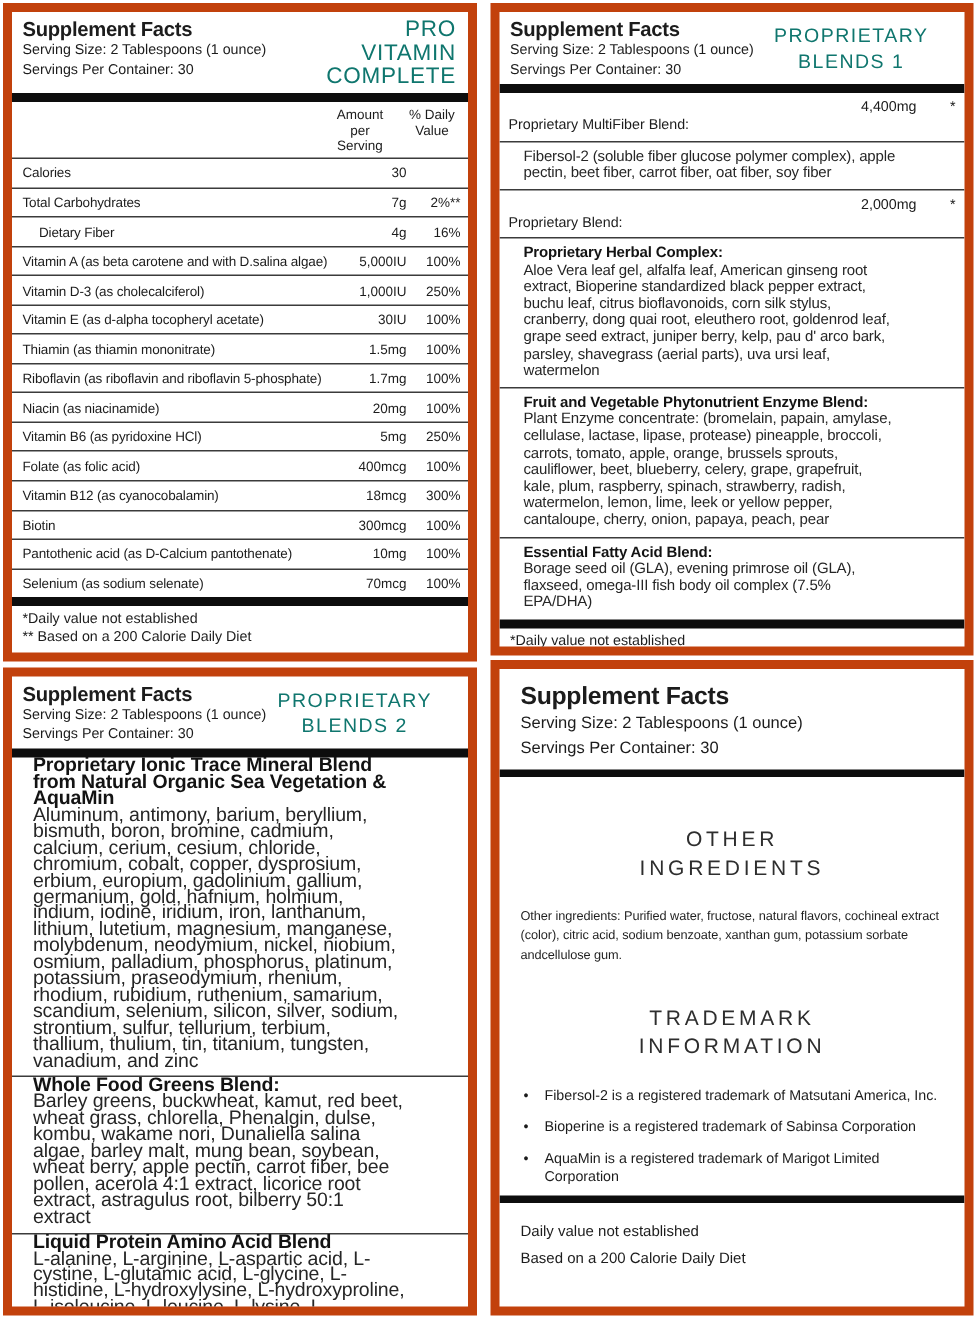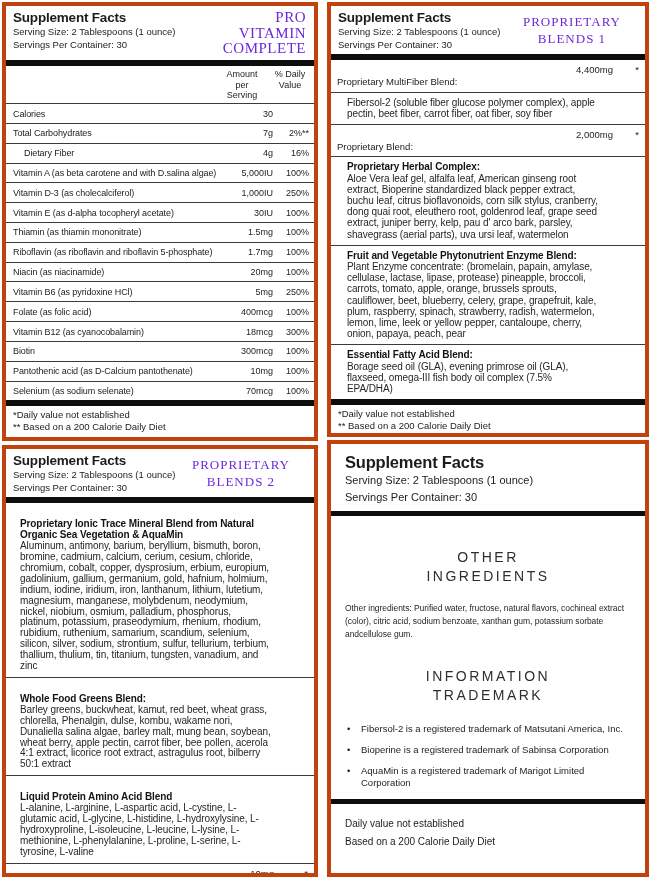--- a/index.html
+++ b/index.html
@@ -1,33 +1,33 @@
 <!DOCTYPE html>
 <html><head>
 <meta charset="utf-8">
 <style>
   html,body{margin:0;padding:0;}
   body{
     width:651px;height:879px;position:relative;background:#ffffff;overflow:hidden;
     font-family:"Liberation Sans","DejaVu Sans",sans-serif;color:#1c1c1c;
   }
   .panel{
-    position:absolute;box-sizing:border-box;border:4px solid #c2410c;background:#fff;
+    position:absolute;box-sizing:border-box;border:6px solid #c2410c;background:#fff;
     display:flex;flex-direction:column;overflow:hidden;
   }
   #panel-tl{left:2px;top:2px;width:316px;height:439px;}
   #panel-tr{left:327px;top:2px;width:322px;height:435px;}
   #panel-bl{left:2px;top:445px;width:316px;height:432px;}
   #panel-br{left:327px;top:440px;width:322px;height:437px;}
 
   .hbar{height:6px;background:#0d0d0d;flex:none;}
   .hdr{display:flex;justify-content:space-between;padding:4px 8px 3px 7px;flex:none;}
   .sf-title{font-size:13.5px;font-weight:bold;letter-spacing:-0.2px;line-height:1.2;}
   .serving{font-size:9.5px;line-height:1.32;}
-  .brand{color:#6d28d9;font-family:Liberation Serif, serif;}
+  .brand{color:#0f766e;}
   .brand-right div{font-size:15px;line-height:1.04;letter-spacing:.5px;text-align:right;font-weight:400;}
   .brand-center{align-self:center;padding-right:16px;}
   .brand-center div{font-size:13px;line-height:1.3;letter-spacing:1px;text-align:center;font-weight:400;}
 
   
   .colhead{display:flex;justify-content:flex-end;align-items:flex-start;gap:6px;padding:3px 5px 2px;flex:none;}
   .amt-head{width:46px;text-align:center;font-size:9px;line-height:1.2;}
   .dv-head{width:38px;text-align:center;font-size:9px;line-height:1.2;}
   .rows{flex:1;display:flex;flex-direction:column;}
   .row{flex:1;display:flex;align-items:center;border-top:1px solid #3b3b3b;padding:0 5px 0 7px;}
@@ -41,21 +41,21 @@
   
   .bsections{display:flex;flex-direction:column;}
   #panel-tr .bsections{flex:1;}
   .bsections>div+div{border-top:1px solid #3b3b3b;}
   .brow{display:flex;align-items:flex-start;padding:4px 6px;font-size:9.5px;line-height:1.2;}
   .brow .lbl{flex:1;margin-top:12px;}
   .brow .amt{width:72px;text-align:right;flex:none;}
   .brow .dv{width:26px;text-align:right;flex:none;}
   .bsub,.bsec{padding:4px 46px 5px 16px;font-size:10px;line-height:11.2px;letter-spacing:-.1px;color:#262626;}
   .bhead{font-weight:bold;color:#131313;}
-  #panel-bl .bsub,#panel-bl .bsec{padding:16px 42px 5px 14px;font-size:10px;line-height:10.9px;}
+  #panel-bl .bsub,#panel-bl .bsec{padding:0 42px 5px 14px;font-size:13px;line-height:10.9px;}
   #panel-bl .brow{border-top:1px solid #3b3b3b;}
   #panel-bl .brow .amt{width:54px;}
   #panel-bl .brow .dv{width:34px;}
   .empty-box{flex:1;}
   .pin-bottom{margin-top:auto;}
 
   
   .br-hdr{padding:9px 14px 6px;flex:none;}
   .br-title{font-size:16.5px;font-weight:bold;letter-spacing:-.2px;}
   .br-serving{font-size:11px;line-height:1.5;}
@@ -264,22 +264,22 @@
     <div class="br-serving">Servings Per Container: 30</div>
   </div>
   <div class="hbar"></div>
   <div class="br-content">
     <div class="center-head" id="other-head">
         <div>OTHER</div>
         <div>INGREDIENTS</div>
       </div>
     <div class="oi-text">Other ingredients: Purified water, fructose, natural flavors, cochineal extract (color), citric acid, sodium benzoate, xanthan gum, potassium sorbate andcellulose gum.</div>
     <div class="center-head tm-head" id="trademark-head">
+        <div>TRADEMARK</div>
         <div>INFORMATION</div>
-        <div>TRADEMARK</div>
       </div>
     <div class="tm-list" id="trademark-list">
         <div class="tm-item">
           <span class="tm-bullet">•</span>
           <span>Fibersol-2 is a registered trademark of Matsutani America, Inc.</span>
         </div>
         <div class="tm-item">
           <span class="tm-bullet">•</span>
           <span>Bioperine is a registered trademark of Sabinsa Corporation</span>
         </div>

